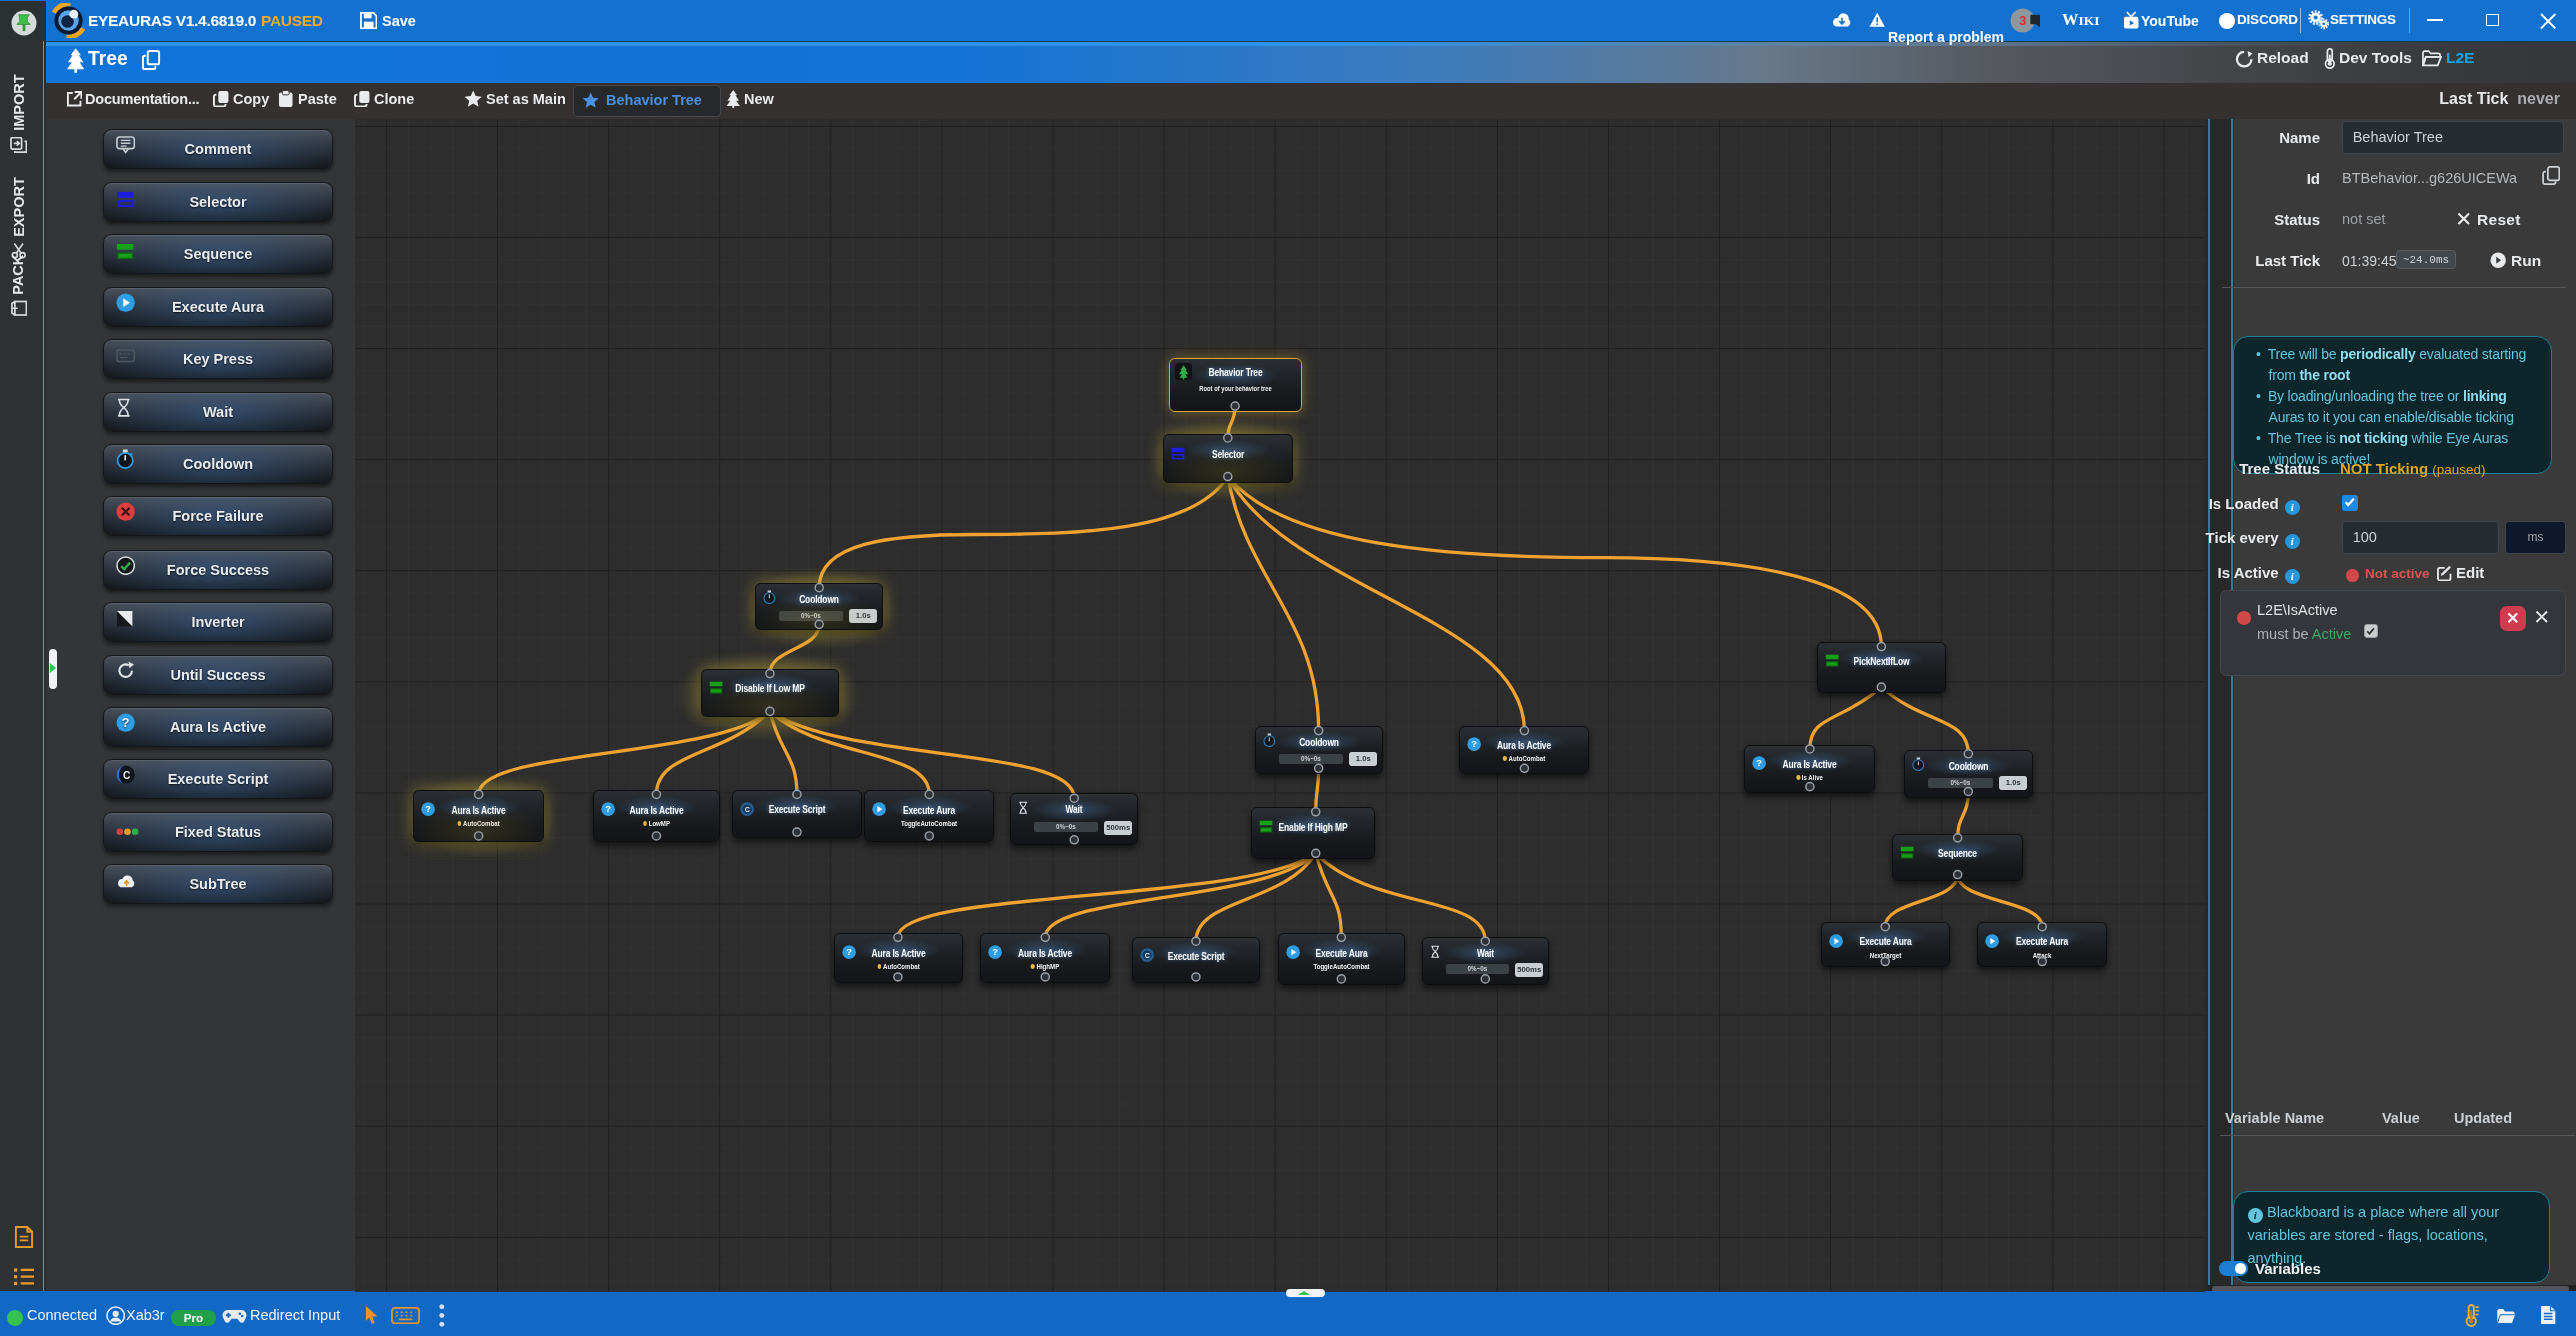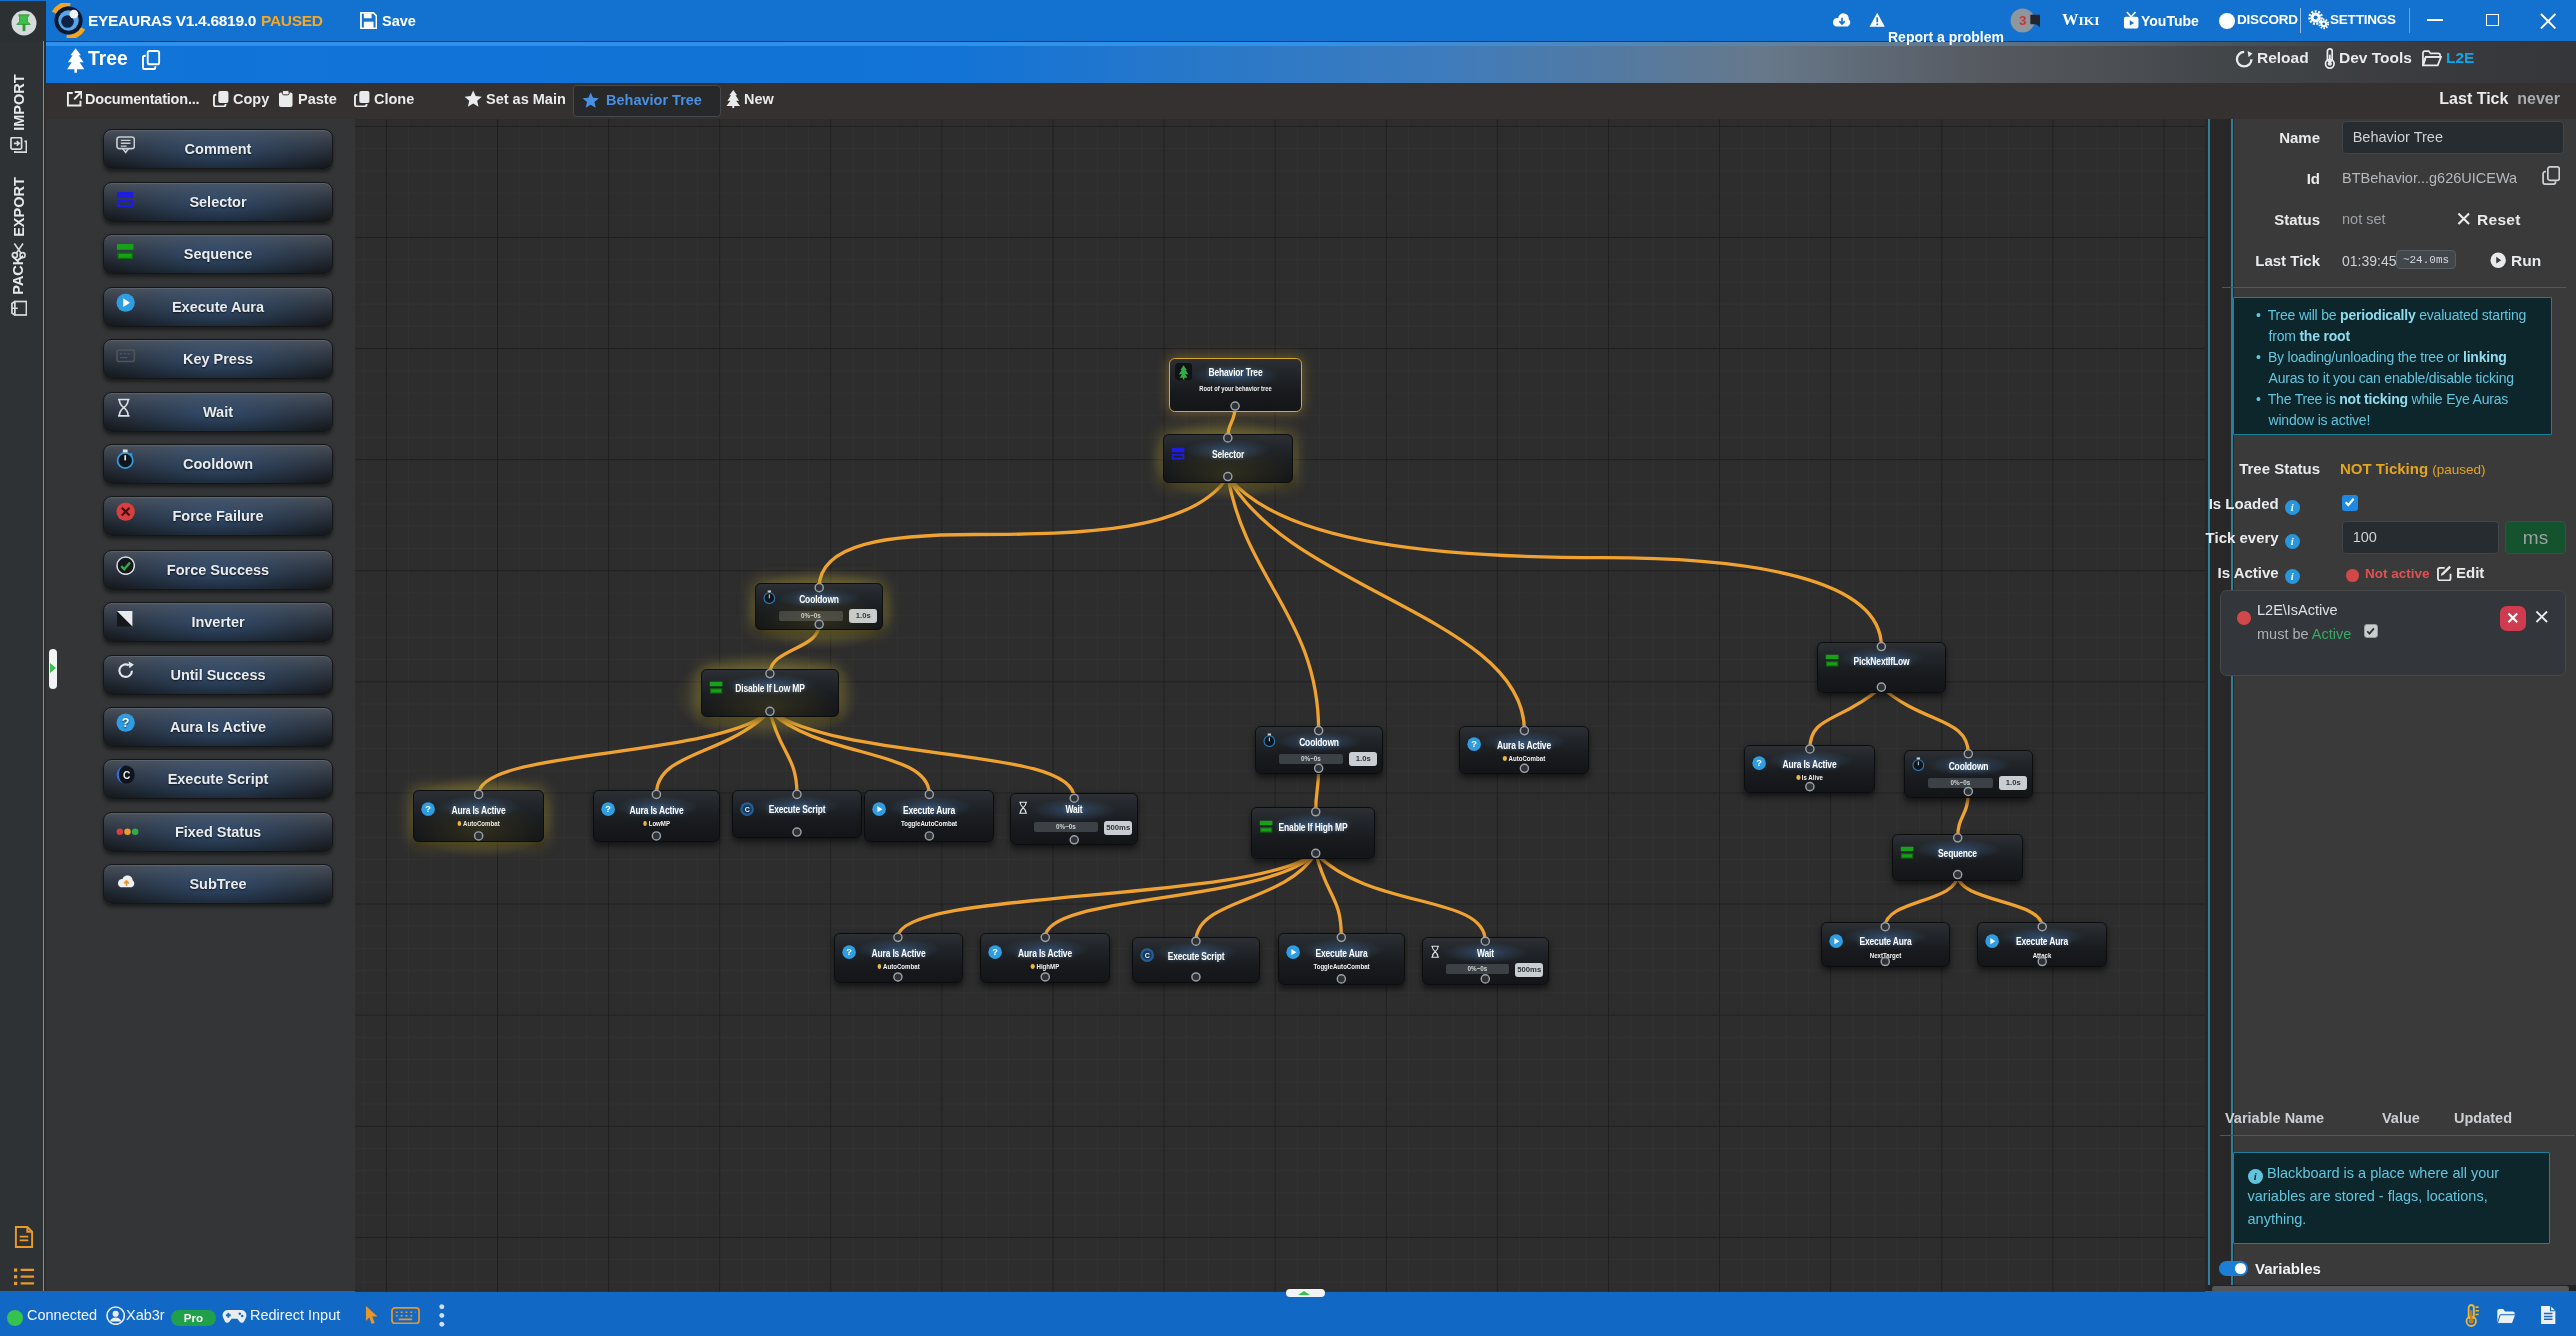--- a/index.html
+++ b/index.html
@@ -57,22 +57,22 @@
   .gl::after { content:''; position:absolute; left:0; top:0; right:0; bottom:0; border-radius:5.8px;
     background:radial-gradient(ellipse 70% 80% at 50% 80%, rgba(190,165,45,.16), rgba(190,165,45,0) 75%); }
   .cbar { position:absolute; left:23px; right:39px; top:27px; height:9.7px; background:#3c4145;
     border-radius:1.9px; text-align:center; color:#cfd3d6; font-weight:bold; font-size:6.3px; line-height:9.7px; }
   .cbadge { position:absolute; right:4.8px; top:25px; width:28px; height:13.5px; background:#c9ced3;
     border-radius:2.9px; color:#2e3338; font-weight:bold; font-size:7.7px; text-align:center; line-height:13.5px; }
   
   .rlabel { position:absolute; width:155px; text-align:right; color:#e8eaec; font-weight:bold; font-size:15px; }
   .rinput { position:absolute; background:#272c30; border:1px solid #42474b; border-radius:3.9px;
     color:#ced2d5; font-size:14.5px; padding-left:9.7px; line-height:31px; }
-  .ibox { position:absolute; background:#0c262c; border:1.9px solid #1f7f99; border-radius:1px;
-    color:#62c4dc; font-size:14.5px; line-height:24.6px; padding:9.7px 13.5px 9.7px 13.5px; }
+  .ibox { position:absolute; background:#0c262c; border:1.9px solid #1f7f99; border-radius:15px;
+    color:#62c4dc; font-size:14.5px; line-height:24.6px; padding:9.7px 13.5px 9.7px 13.5px;margin-top:39px; }
   .ibox b { color:#8fdcEF; }
   .iinfo { display:inline-block; width:15.5px; height:15.5px; border-radius:50%; background:#2796dc;
     color:#fff; font-size:10.6px; font-weight:bold; text-align:center; line-height:15.5px;
     vertical-align:-1.9px; margin-left:5.8px; font-family:"Liberation Serif",serif; font-style:italic;}
 </style>
 </head>
 <body>
 <div class="abs" id="titlebar"></div>
 <div class="abs" id="pinbox"></div>
 <div class="abs" id="sidebar"></div>
@@ -623,21 +623,21 @@
 </div>
 <div class="rlabel abs" style="left:2165px;top:460px;">Tree Status</div>
 <div class="abs b" style="left:2340px;top:460px;font-size:15px;color:#e3a41f;">NOT Ticking <span style="font-weight:normal;font-size:13.5px;">(paused)</span></div>
 <div class="rlabel abs" style="left:2145px;top:495px;">Is Loaded<span class="iinfo">i</span></div>
 <div class="abs" style="left:2342px;top:495px;width:15.5px;height:15.5px;background:#1e88e5;border-radius:2.9px;"></div>
 <svg class="abs" style="left:2344px;top:496px;" width="11.6" height="11.6" viewBox="0 0 14 14">
     <path d="M2 7.5 l3.2 3.4 6.5-7.5" fill="none" stroke="#fff" stroke-width="2.6"></path>
   </svg>
 <div class="rlabel abs" style="left:2145px;top:529px;">Tick every<span class="iinfo">i</span></div>
 <div class="rinput abs" style="left:2342px;top:521px;width:157px;height:33px;">100</div>
-<div class="abs" style="left:2505px;top:521px;width:61px;height:33px;background:#14532d;border:1px solid #42474b;border-radius:3.9px;color:#9da1a5;font-size:19px;text-align:center;line-height:31px;">ms</div>
+<div class="abs" style="left:2505px;top:521px;width:61px;height:33px;background:#0f172a;border:1px solid #42474b;border-radius:3.9px;color:#9da1a5;font-size:12px;text-align:center;line-height:31px;">ms</div>
 <div class="rlabel abs" style="left:2145px;top:564px;">Is Active<span class="iinfo">i</span></div>
 <div class="abs" style="left:2346px;top:569px;width:12.6px;height:12.6px;border-radius:50%;background:#d04848;"></div>
 <div class="abs b" style="left:2365px;top:566px;font-size:13.5px;color:#e05252;">Not active</div>
 <svg class="abs" style="left:2437px;top:565px;" width="16.4" height="16.4" viewBox="0 0 17 17">
   <path d="M14 9 v5 a2 2 0 0 1 -2 2 H3 a2 2 0 0 1 -2-2 V5 a2 2 0 0 1 2-2 h5" fill="none" stroke="#e8eaec" stroke-width="1.9"></path>
   <path d="M6.5 10.5 L14.5 2.5 l-1.8-1.8 -8 8 -0.7 2.5z" fill="#e8eaec"></path>
 </svg>
 <div class="abs b" style="left:2456px;top:564px;font-size:15px;color:#e8eaec;">Edit</div>
 <div class="abs" style="left:2220px;top:590px;width:346px;height:86px;background:#33363a;border:1px solid #46494c;border-radius:6.8px;"></div>
 <div class="abs" style="left:2237px;top:611px;width:13.5px;height:13.5px;border-radius:50%;background:#d04848;"></div>

